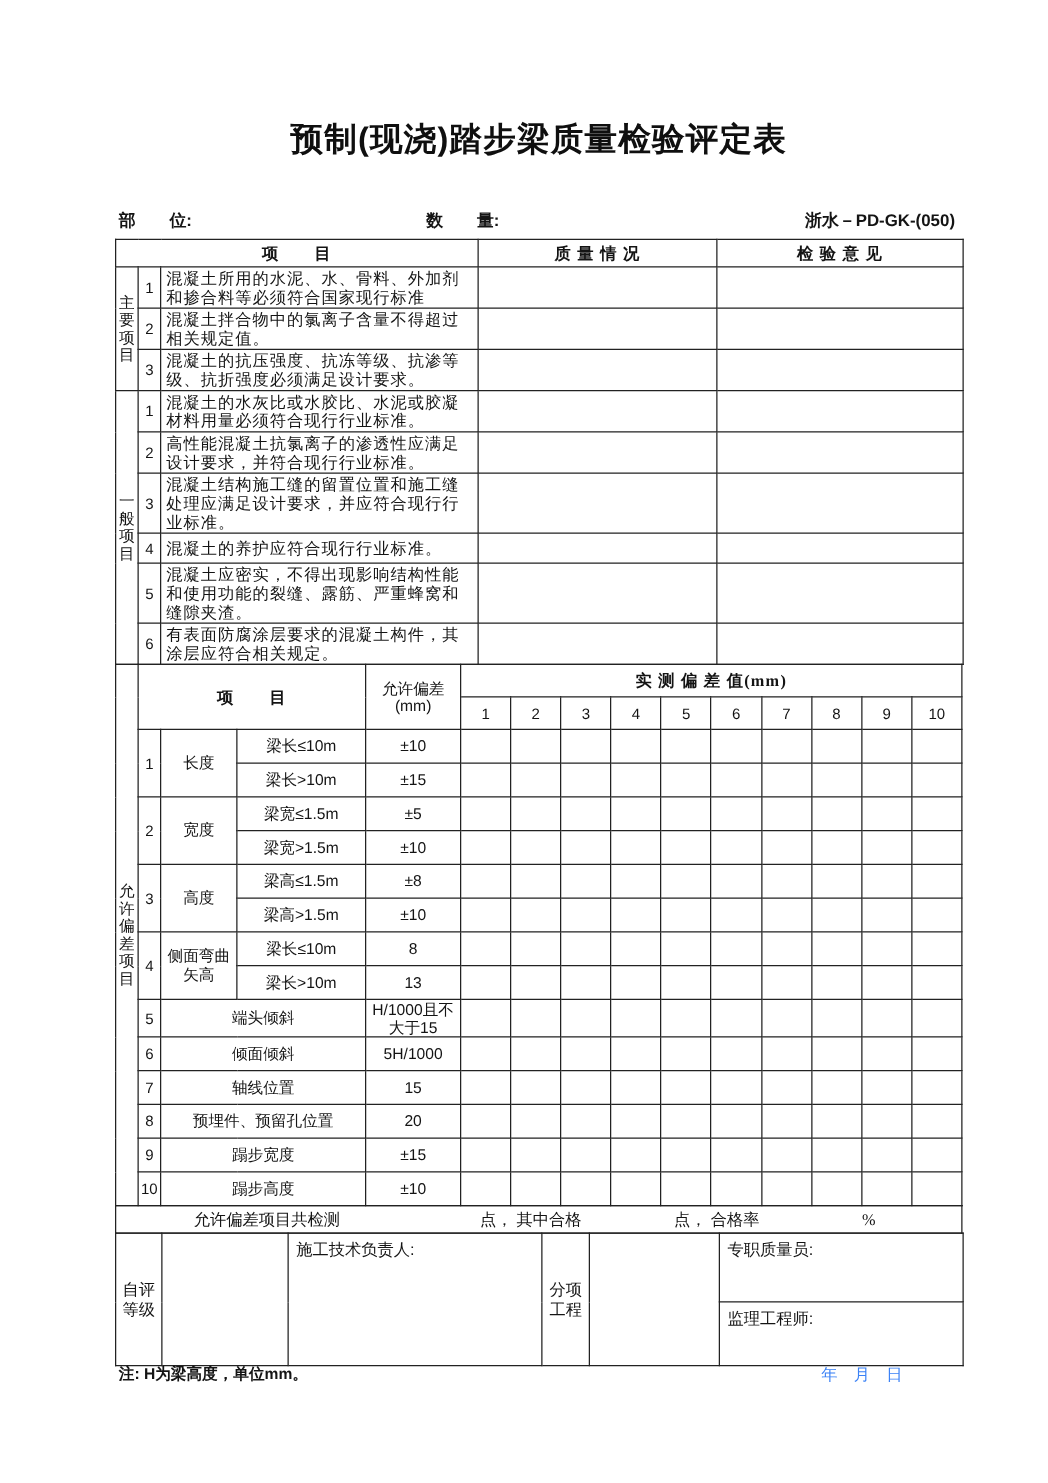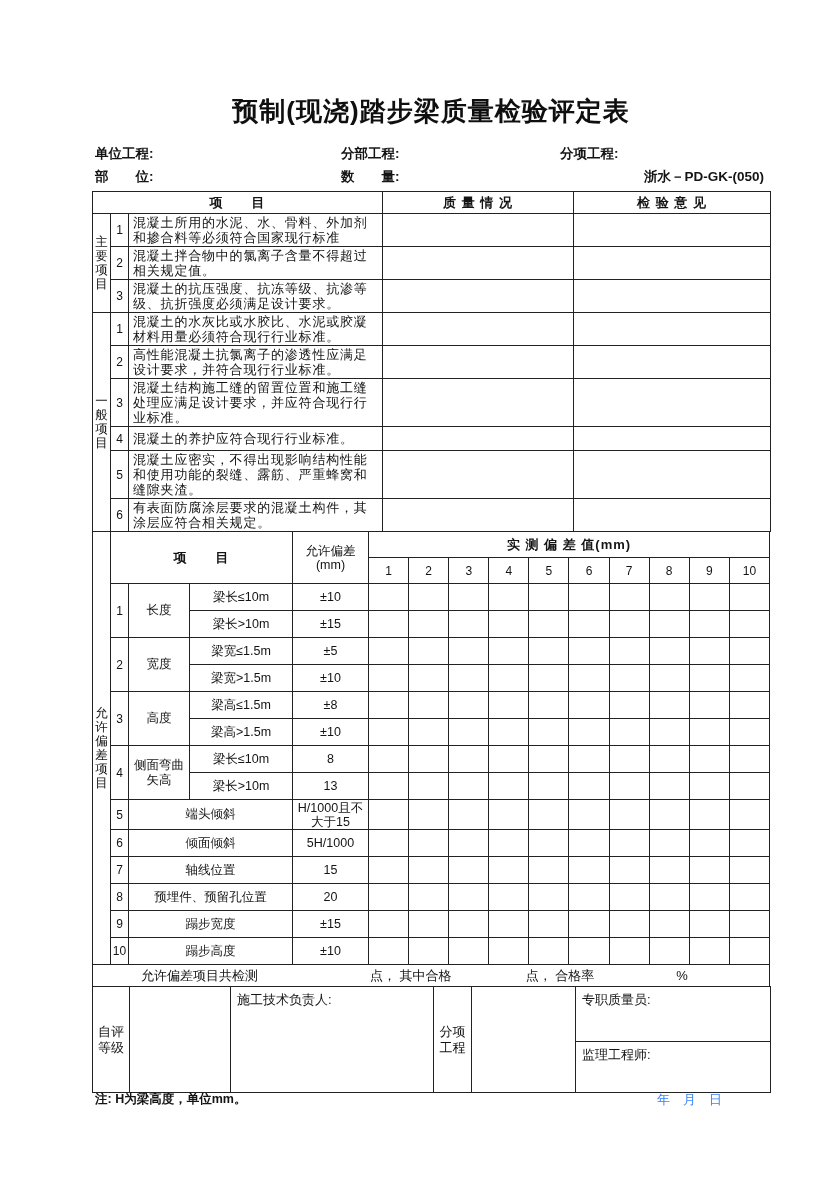--- a/index.html
+++ b/index.html
@@ -21,46 +21,41 @@
   .tables { position:absolute; left:92px; top:191px; width:678px; }
   table { border-collapse:collapse; table-layout:fixed; width:678px; }
   table + table { margin-top:-1px; }
   td {
     border:1px solid #222222; padding:0; font-size:12.5px; color:#141414;
     text-align:center; vertical-align:middle; overflow:hidden;
   }
   .txt { text-align:left; padding:1px 4px; font-size:13px; line-height:15px; letter-spacing:0.8px;margin-left:44px; }
   .vlab { line-height:14px; padding:0 2px; word-break:break-all; letter-spacing:0; font-size:12.5px; }
   .hc { font-size:13px; font-weight:600; letter-spacing:1px; }
-  .sp { white-space:pre; }
+  .sp { white-space:pre;font-family:Liberation Serif, serif; }
   .name { padding:0 5px; word-break:break-all; line-height:15px; }
   .allow { font-size:12.5px; line-height:14px; padding:0 3px; }
   .num { font-size:12px; }
   .m {}
   .q {}
   .tl { text-align:left; vertical-align:top; padding:4px 6px; font-size:13px; }
   .sumrow { display:flex; align-items:center; font-size:13px; white-space:pre; }
-  .sumrow .s1 { margin-left:48px; } .sumrow .s2 { margin-left:112px; }
+  .sumrow .s1 { margin-left:62px; } .sumrow .s2 { margin-left:112px; }
   .sumrow .s3 { margin-left:74px; } .sumrow .s4 { margin-left:82px; }
   .wrap22 { word-break:break-all; line-height:16px; padding:0 4px; font-size:13px; }
   .note { position:absolute; top:1091px; left:95px; font-size:12.5px; color:#141414; white-space:pre;font-weight:bold; }
   .date { position:absolute; top:1091px; left:657px; font-size:13px; color:#3b82f6; white-space:pre; }
 </style>
 </head>
 <body>
 
 <div class="page">
 
   <div class="title">预制(现浇)踏步梁质量检验评定表</div>
 
-  <div class="info-line il1">
-    <span class="p1">单位工程:</span>
-    <span class="p2">分部工程:</span>
-    <span class="p3">分项工程:</span>
-  </div>
   <div class="info-line il2">
     <span class="p1">部　　位:</span>
     <span class="p2">数　　量:</span>
     <span class="pcode">浙水－PD-GK-(050)</span>
   </div>
 
   <div class="tables">
 
     <table>
       <colgroup>

